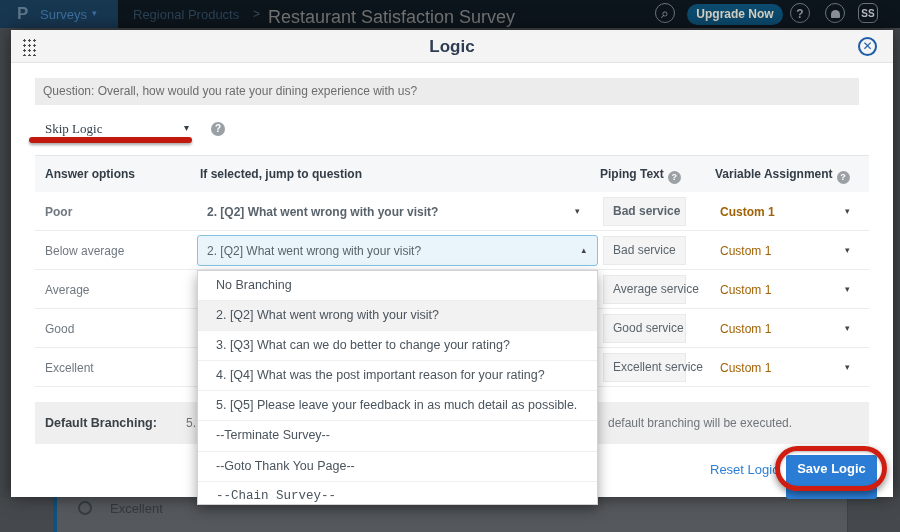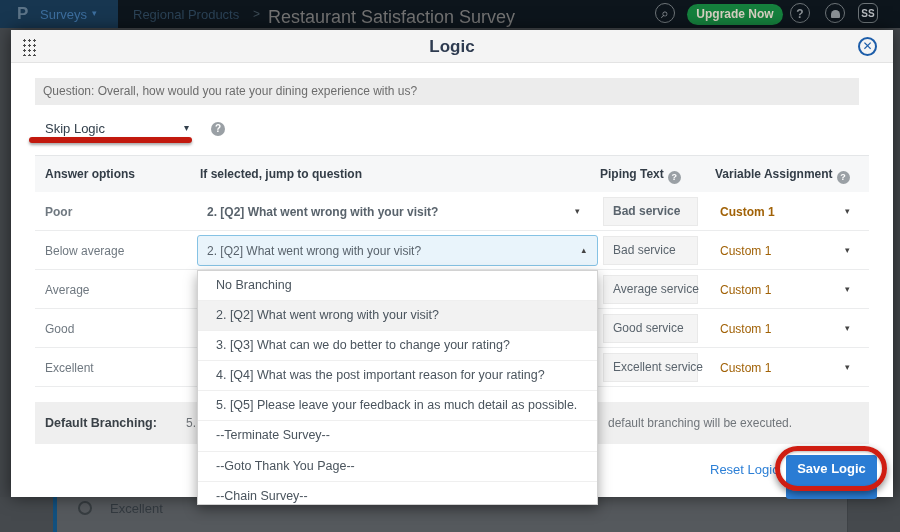--- a/index.html
+++ b/index.html
@@ -18,79 +18,79 @@
   .crumb1{position:absolute;left:133px;top:7px;font-size:13px;color:#2b4256;}
   .crumb-sep{position:absolute;left:253px;top:7px;font-size:12px;color:#3c4a55;}
   .crumb2{position:absolute;left:268px;top:7px;font-size:18px;color:#737373;}
   .tb-circle{position:absolute;top:3px;width:20px;height:20px;border:1px solid #6d7478;border-radius:50%;
     color:#8b9196;font-size:12px;text-align:center;line-height:20px;box-sizing:border-box;}
   .tb-search{left:655px;font-size:14px;line-height:18px;}
   .tb-help{left:790px;font-weight:bold;}
   .tb-bell{left:825px;}
   .bell-dome{display:inline-block;width:9px;height:8px;background:#8b9196;border-radius:5px 5px 1px 1px;margin-top:5px;}
   .tb-avatar{left:858px;font-size:10px;font-weight:bold;color:#b9bdc1;border-radius:6px;}
-  .upgrade-btn{position:absolute;left:687px;top:4px;width:96px;height:21px;background:#15803d;border-radius:11px;
+  .upgrade-btn{position:absolute;left:687px;top:4px;width:96px;height:21px;background:#0c4a6e;border-radius:11px;
     color:#d6d0c2;font-size:12px;font-weight:bold;text-align:center;line-height:21px;}
   .bg-bottom{position:absolute;left:0;top:497px;width:900px;height:35px;background:#45494d;z-index:0;}
   .bg-content{position:absolute;left:57px;top:497px;width:790px;height:35px;background:#55595d;z-index:0;}
   .bg-vline{position:absolute;left:847px;top:497px;width:1px;height:35px;background:#3e4246;z-index:0;}
   .bg-bluebar{position:absolute;left:53px;top:497px;width:4px;height:35px;background:#12507e;z-index:0;}
   .bg-radio{position:absolute;left:78px;top:501px;width:14px;height:14px;border:2px solid #373d41;border-radius:50%;box-sizing:border-box;z-index:0;}
   .bg-radio-label{position:absolute;left:110px;top:501px;font-size:13px;color:#333a40;z-index:0;}
   
   .modal{position:absolute;left:11px;top:30px;width:882px;height:467px;background:#ffffff;
     box-shadow:0 0 16px rgba(0,0,0,.55);z-index:2;}
   .modal-header{position:absolute;left:0;top:0;width:100%;height:33px;background:#f4f4f4;border-bottom:1px solid #e3e3e3;box-sizing:border-box;}
   .grip{position:absolute;left:11px;top:8px;width:14px;height:18px;
     background-image:radial-gradient(#4a4a4a 1.3px, transparent 1.4px);background-size:5px 5px;cursor:move;}
   .modal-title{position:absolute;left:0;top:0;width:100%;text-align:center;font-size:17px;font-weight:bold;color:#2e3b50;line-height:33px;}
   .close-btn{position:absolute;right:16px;top:7px;width:19px;height:19px;border:2px solid #1c5da9;border-radius:50%;
     box-sizing:border-box;color:#1c5da9;font-size:12px;font-weight:bold;text-align:center;line-height:15px;cursor:pointer;}
   .question-bar{position:absolute;left:24px;top:48px;width:816px;height:27px;background:#ececec;
     color:#6c6c6c;font-size:12px;line-height:27px;padding-left:8px;}
-  .skiplogic-label{position:absolute;left:34px;top:91px;font-size:13px;color:#33404c;}
+  .skiplogic-label{position:absolute;left:34px;top:91px;font-size:13px;color:#33404c;font-family:Liberation Serif, serif;}
   .skiplogic-caret{position:absolute;left:173px;top:92px;font-size:10px;color:#33404c;}
   .skiplogic-underline{position:absolute;left:18px;top:107px;width:163px;height:6px;background:#c2190e;border-radius:3px;
     box-shadow:0 2px 3px rgba(0,0,0,.35);z-index:5;}
   .help-icon{display:inline-block;width:14px;height:14px;background:#9aa0a5;border-radius:50%;color:#fff;
     font-size:10px;font-weight:bold;text-align:center;line-height:14px;}
   .skiplogic-help{position:absolute;left:200px;top:92px;}
   .divider{position:absolute;left:24px;top:125px;width:834px;height:1px;background:#e4e6e8;}
   .thead{position:absolute;left:24px;top:126px;width:834px;height:36px;background:#f6f7f8;}
   .th{position:absolute;top:11px;font-size:12px;font-weight:bold;color:#333d47;}
   .th-ans{left:10px;} .th-jump{left:165px;} .th-pipe{left:565px;} .th-var{left:680px;}
   .th .help-icon{width:13px;height:13px;line-height:13px;font-size:9px;vertical-align:-2px;margin-left:4px;}
   .trow{position:absolute;left:24px;width:834px;height:39px;border-bottom:1px solid #ebeced;box-sizing:border-box;}
   .r0{top:162px;font-weight:bold;} .r1{top:201px;} .r2{top:240px;} .r3{top:279px;} .r4{top:318px;}
   .opt{position:absolute;left:10px;top:13px;font-size:12px;color:#6f7880;}
   .jump-text{position:absolute;left:172px;top:13px;font-size:12px;color:#59636c;width:370px;white-space:nowrap;overflow:hidden;}
   .jump-caret{position:absolute;left:540px;top:14px;font-size:9px;color:#444;}
   .jump-open{position:absolute;left:162px;top:4px;width:401px;height:31px;background:#e9f4fb;border:1px solid #85c2e4;
     border-radius:3px;box-sizing:border-box;}
   .jump-open .jo-text{position:absolute;left:9px;top:8px;font-size:12px;color:#59636c;white-space:nowrap;}
   .jump-open .jo-caret{position:absolute;right:11px;top:9px;font-size:9px;color:#444;}
-  .pipe-box{position:absolute;left:568px;top:5px;width:95px;height:29px;background:#f4f4f4;border:1px solid #e9e9e9;
+  .pipe-box{position:absolute;left:568px;top:5px;width:83px;height:29px;background:#f4f4f4;border:1px solid #e9e9e9;
     box-sizing:border-box;font-size:12px;color:#5a646d;line-height:27px;padding-left:9px;white-space:nowrap;}
   .var-text{position:absolute;left:685px;top:13px;font-size:12px;color:#a16207;}
   .var-caret{position:absolute;left:810px;top:14px;font-size:9px;color:#444;}
   .default-band{position:absolute;left:24px;top:372px;width:834px;height:42px;background:#efefef;}
   .def-label{position:absolute;left:10px;top:0;font-size:12.5px;font-weight:bold;color:#3a4147;line-height:42px;}
   .def-left{position:absolute;left:115px;top:0;font-size:12px;color:#70757a;line-height:42px;margin-left:36px;}
   .def-right{position:absolute;left:565px;top:0;font-size:12px;color:#70757a;line-height:42px;margin-left:8px;}
   .reset-link{position:absolute;left:699px;top:432px;font-size:13px;color:#2c7fd6;cursor:pointer;}
   .save-btn{position:absolute;left:775px;top:425px;width:91px;height:44px;background:#2a7cd4;border-radius:3px;
     color:#ffffff;font-size:13px;font-weight:bold;text-align:center;line-height:28px;cursor:pointer;z-index:6;}
   .save-annotation{position:absolute;left:764px;top:416px;width:112px;height:45px;border:5px solid #cf1d12;
     border-radius:24px;box-sizing:border-box;box-shadow:0 3px 7px rgba(0,0,0,.45),inset 0 1px 3px rgba(0,0,0,.3);z-index:7;pointer-events:none;}
   
   .dd-panel{position:absolute;left:197px;top:270px;width:401px;height:235px;background:#ffffff;
     border:1px solid #d2d2d2;box-sizing:border-box;box-shadow:0 5px 12px rgba(0,0,0,.35);z-index:8;}
   .dd-item{height:29.1px;line-height:29.1px;padding-left:18px;font-size:12.5px;color:#4a545d;
     border-bottom:1px solid #efefef;white-space:nowrap;overflow:hidden;cursor:pointer;}
-  .dd-item:last-child{border-bottom:none;}
+  .dd-item:last-child{border-bottom:none;font-family:Liberation Mono, monospace;}
   .dd-item.hl{background:#f2f2f2;}
 </style>
 </head>
 <body>
 
 <div class="bg-bottom"></div>
 <div class="bg-content"></div>
 <div class="bg-vline"></div>
 <div class="bg-bluebar"></div>
 <div class="bg-radio"></div>

